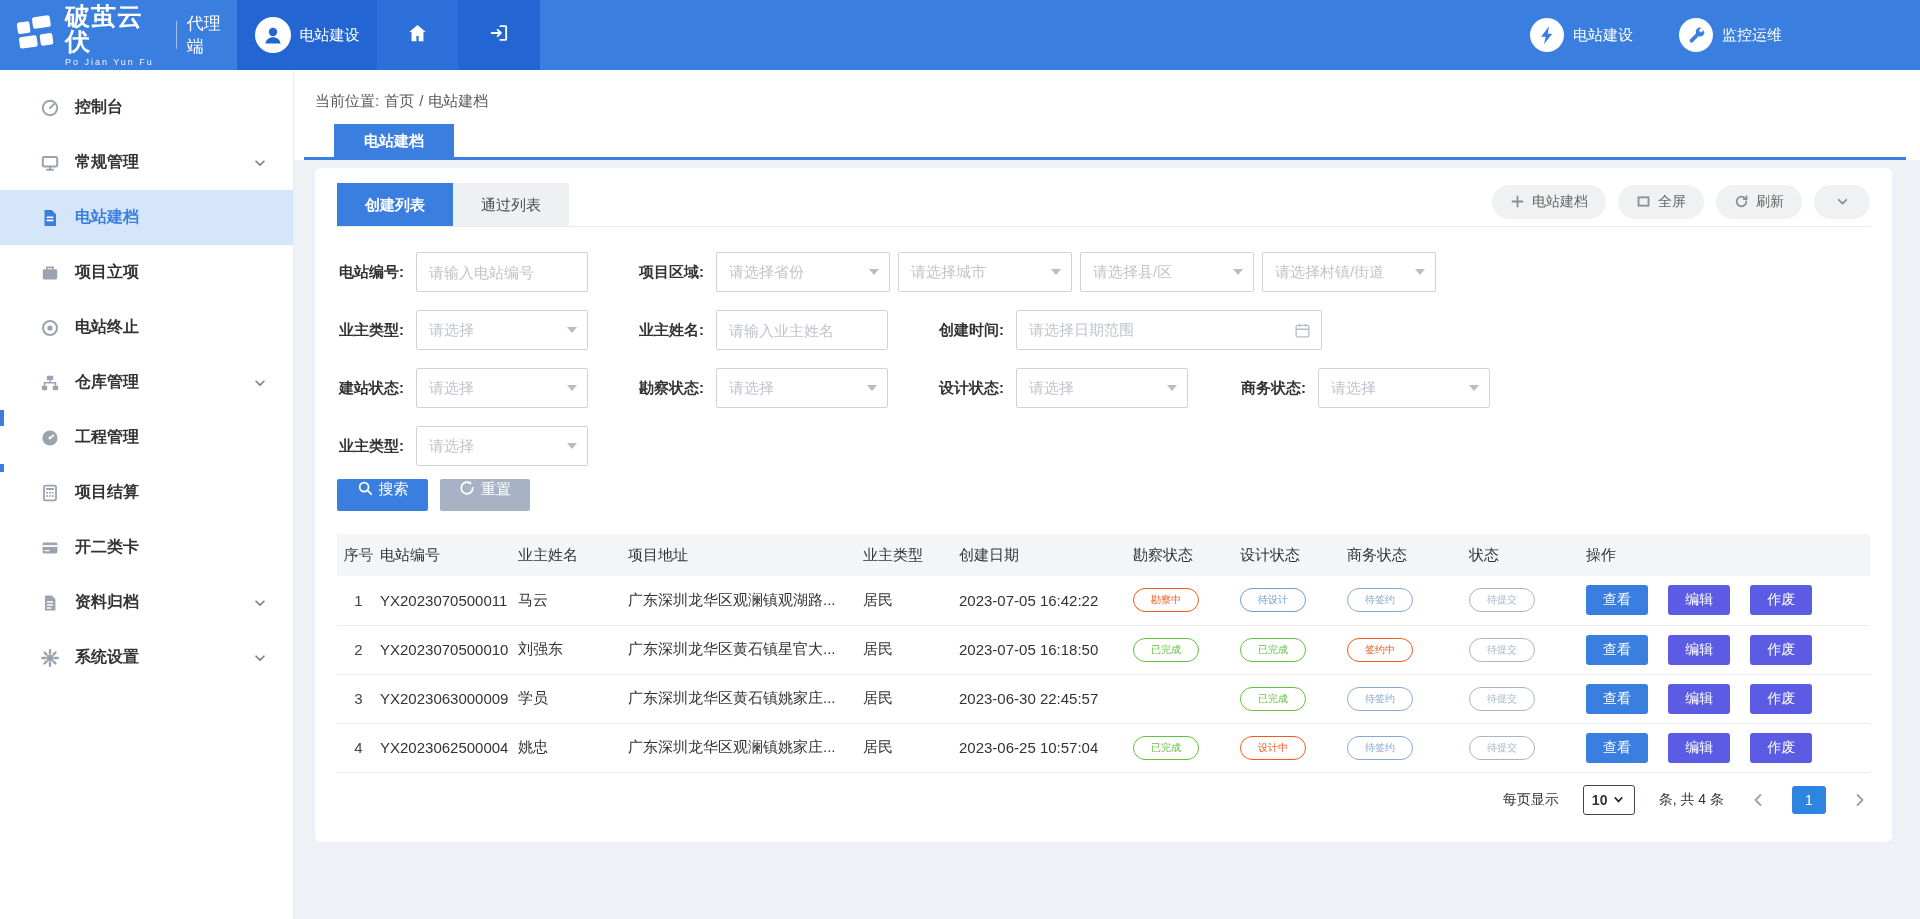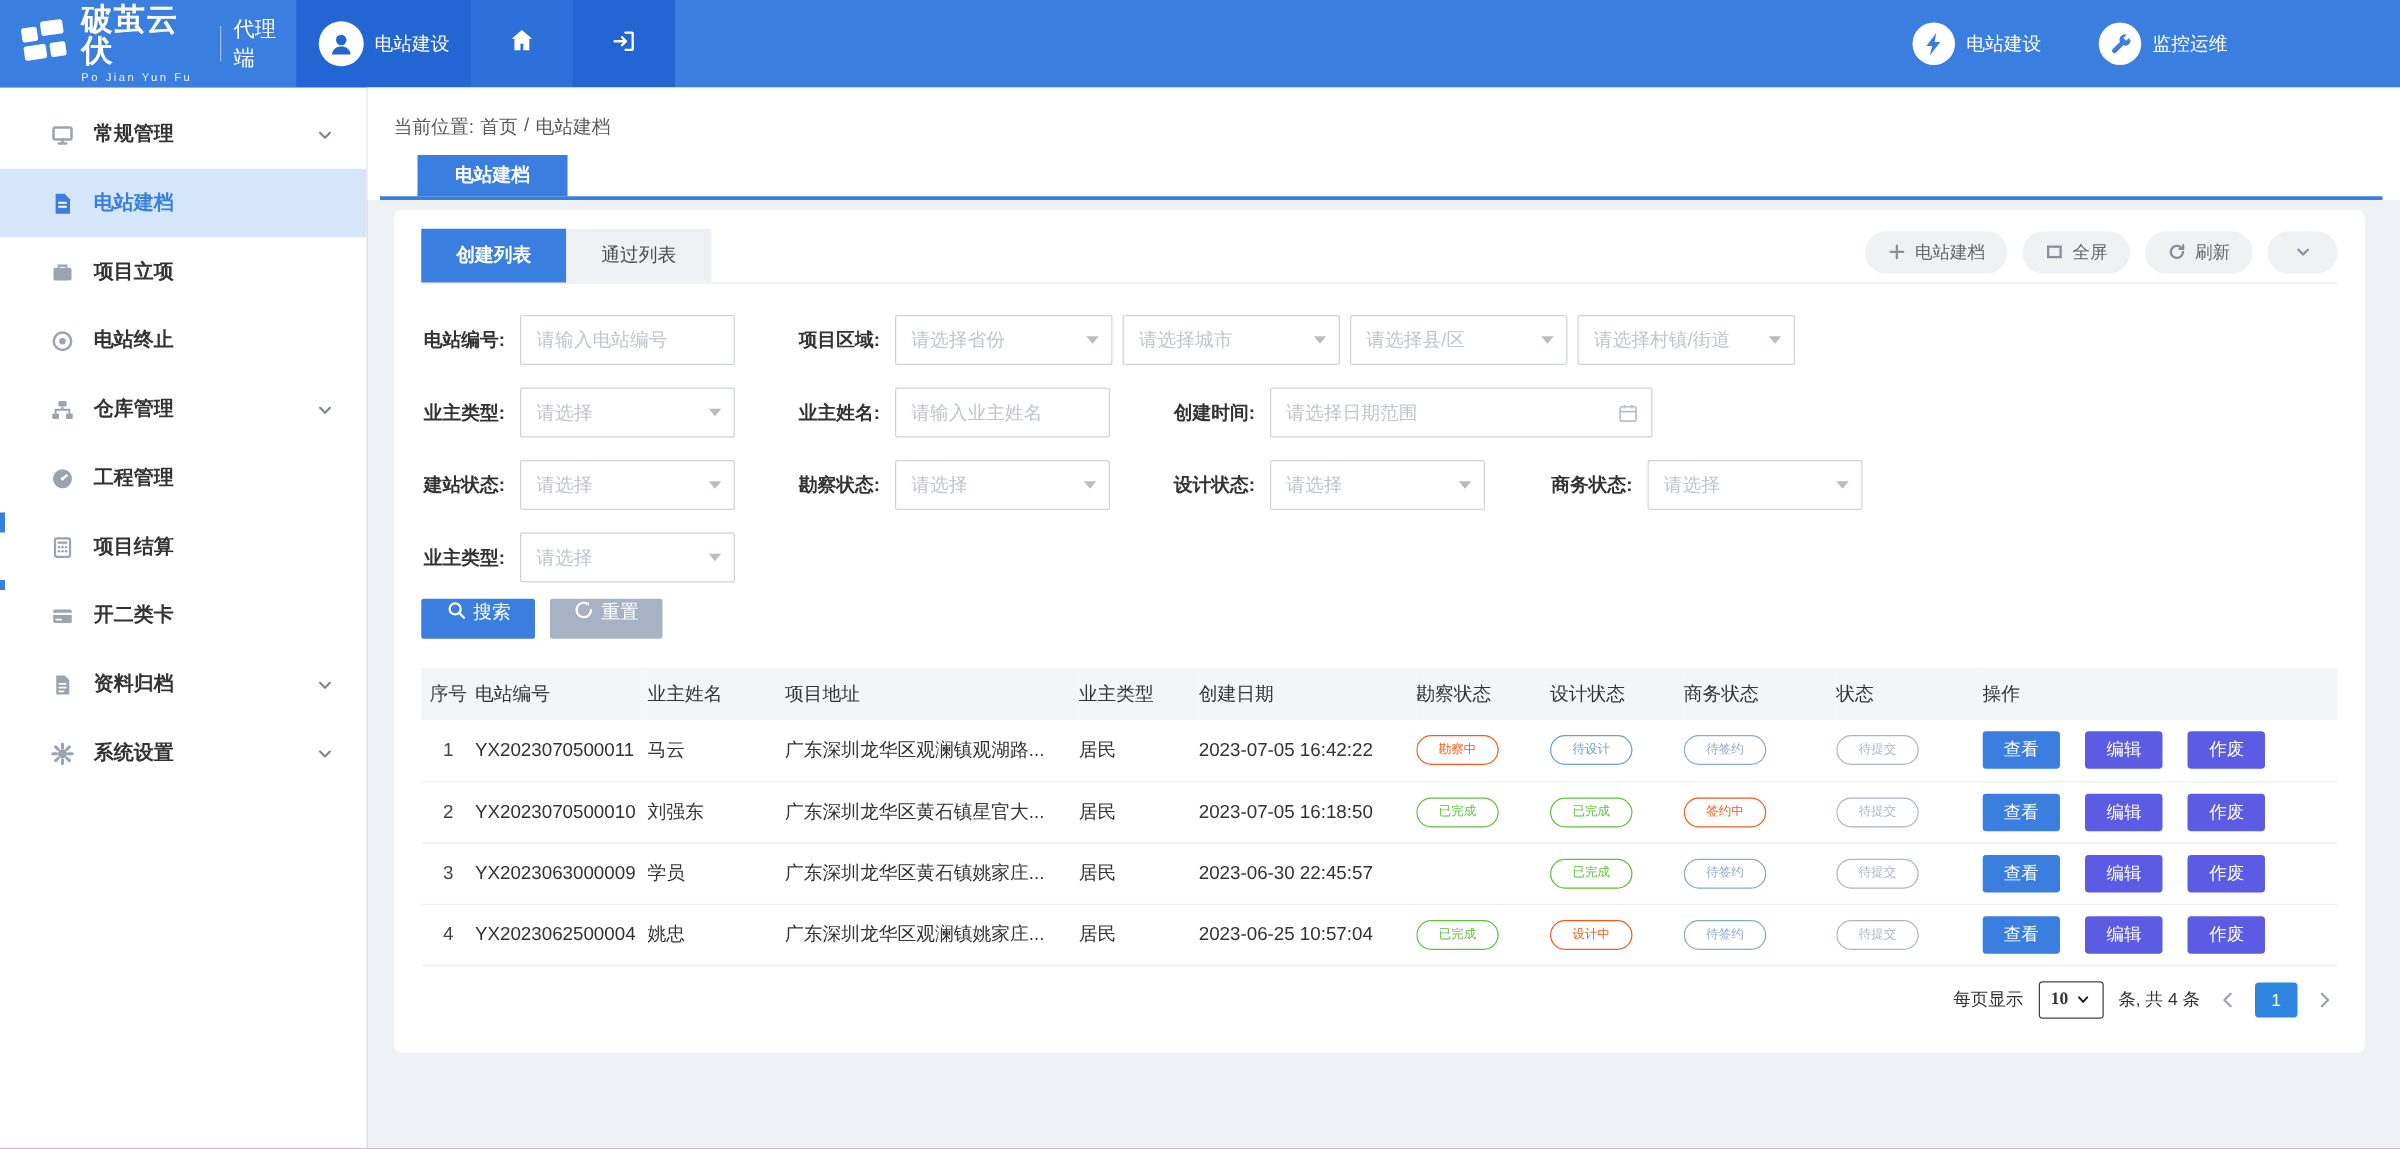--- a/index.html
+++ b/index.html
@@ -91,22 +91,22 @@
   .badge[data-color="orange"]{color:#f25b1d;border-color:#f25b1d;}
   .badge[data-color="green"]{color:#5fc13d;border-color:#5fc13d;}
   .badge[data-color="blue"]{color:#6a9ed9;border-color:#6a9ed9;}
   .badge[data-color="bluegray"]{color:#8ba9cf;border-color:#8ba9cf;}
   .badge[data-color="gray"]{color:#a9b6c5;border-color:#a9b6c5;}
   .op-btn{width:62px;height:30px;border:none;border-radius:3px;color:#fff;font-size:14px;margin-right:16px;cursor:pointer;font-family:inherit;}
   .op-view{background:#3a7edf;}
   .op-edit,.op-void{background:#5b5be4;}
 
   
-  .pager{display:flex;align-items:center;justify-content:flex-end;gap:12px;margin-top:12px;height:30px;font-size:14px;color:#333;}
-  .pp-box{width:52px;height:30px;box-sizing:border-box;border:1px solid #40454d;border-radius:3px;display:flex;align-items:center;justify-content:center;gap:5px;cursor:pointer;font-weight:600;font-family:Liberation Serif, serif;}
+  .pager{display:flex;align-items:center;justify-content:flex-end;gap:24px;margin-top:12px;height:30px;font-size:14px;color:#333;}
+  .pp-box{width:52px;height:30px;box-sizing:border-box;border:1px solid #40454d;border-radius:3px;display:flex;align-items:center;justify-content:center;gap:5px;cursor:pointer;font-weight:600;}
   .pg-chev{display:flex;align-items:center;cursor:pointer;color:#9aa1ab;padding:0 2px;}
   .pg-page{width:34px;height:28px;background:#2e85e0;color:#fff;border-radius:3px;display:flex;align-items:center;justify-content:center;cursor:pointer;}
 </style>
 </head>
 <body>
 
 <div class="stage">
 
   <div class="hdr">
     <div class="hdr-logo">
@@ -173,20 +173,29 @@
           <svg width="19" height="19" viewBox="0 0 22 22">
               <path d="M20.3 7.2a5 5 0 0 1-6.8 4.6l-6.9 6.9a2.2 2.2 0 0 1-3.1-3.1l6.9-6.9A5 5 0 0 1 16.6 2l-3 3 2.6 2.6 3-3c.1.5.1 1 .1 2.6z" fill="#3a7edf"></path>
             </svg>
         </span>
         <span class="hn-label">监控运维</span>
       </div>
     </div>
   </div>
 
   <div class="side">
+    <div class="s-item">
+      <span class="s-ico">
+          <svg width="20" height="20" viewBox="0 0 20 20" fill="none" stroke="currentColor" stroke-width="2" stroke-linecap="round">
+            <circle cx="10" cy="10" r="7.2"></circle>
+            <path d="M10 10l3.8-3.8"></path>
+          </svg>
+        </span>
+      <span class="s-label">控制台</span>
+    </div>
     <div class="s-item">
       <span class="s-ico">
           <svg width="20" height="20" viewBox="0 0 20 20" fill="none" stroke="currentColor" stroke-width="2" stroke-linecap="round">
             <rect x="2.8" y="4" width="14.4" height="9.6" rx="1.4"></rect>
             <path d="M7 16.8h6M10 13.6v3.2"></path>
           </svg>
         </span>
       <span class="s-label">常规管理</span>
       <span class="s-chev">
           <svg width="14" height="14" viewBox="0 0 16 16" fill="none" stroke="currentColor" stroke-width="2" stroke-linecap="round" stroke-linejoin="round">

